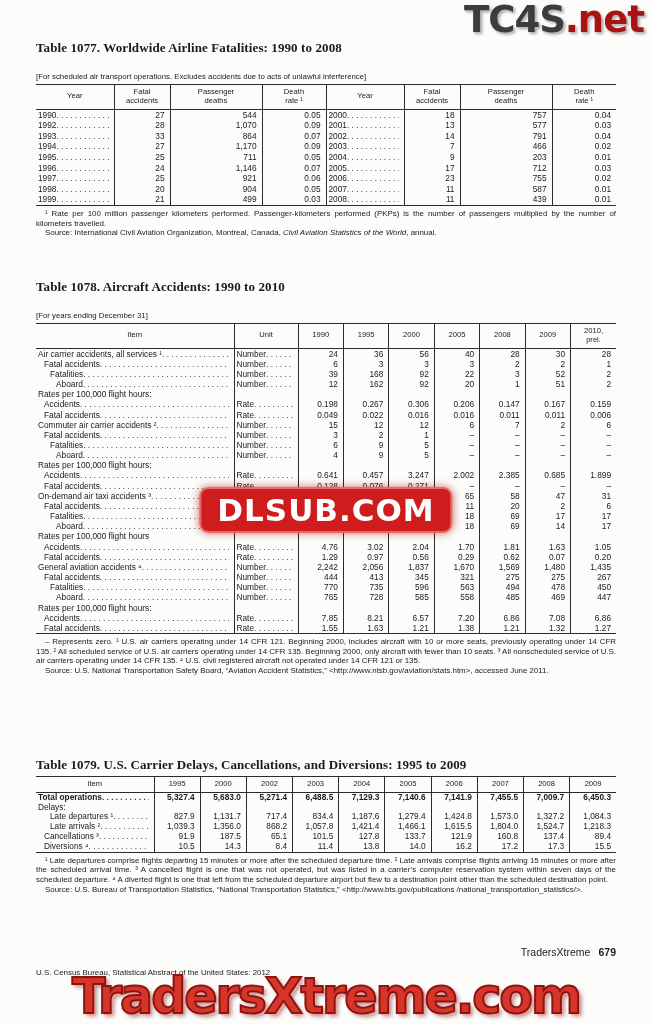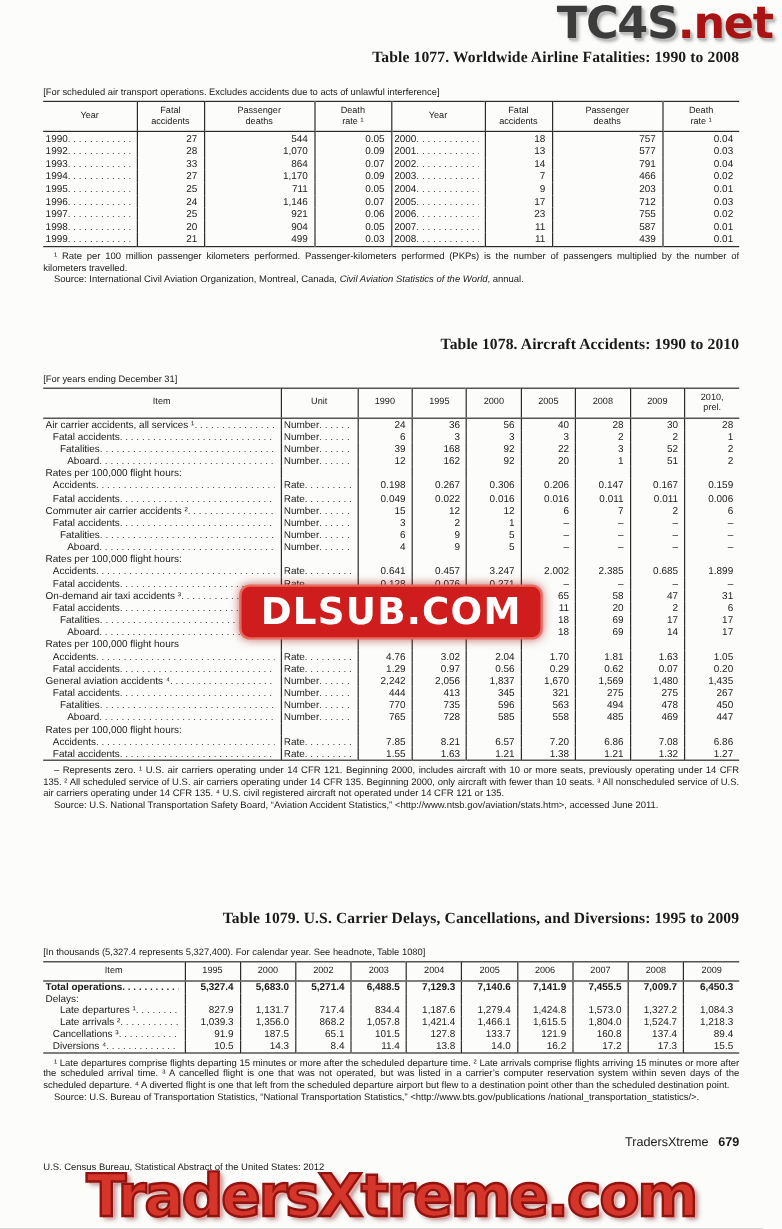--- a/index.html
+++ b/index.html
@@ -6,21 +6,21 @@
   html,body { margin:0; padding:0; background:#9a9a9a; }
   .page{
     position:relative; width:652px; height:1024px; margin:0 auto;
     background:#fcfcfa; color:#1a1a1a; overflow:hidden;
     font-family:"Liberation Sans", sans-serif;
   }
   .sect{ position:absolute; left:36px; width:580px; }
 
   .tbl-title{
     font-family:"Liberation Serif", serif; font-weight:bold;
-    font-size:13px; margin:0 0 3px 0; letter-spacing:.1px;text-align:right;
+    font-size:13px; margin:0 0 3px 0; letter-spacing:.1px;
   }
   .headnote{ font-size:7.8px; margin:16px 0 3px 0; }
 
   table{ border-collapse:collapse; width:100%; table-layout:fixed; }
   .datatable{ border-top:1.2px solid #2b2b2b; border-bottom:1.2px solid #2b2b2b; }
   .datatable th{
     font-weight:normal; font-size:7.6px; line-height:8.8px; text-align:center;
     vertical-align:middle; border-bottom:1px solid #2b2b2b; padding:3px 1px;
     white-space:pre-line;
   }
@@ -892,21 +892,20 @@
             <td class="num">1.27</td>
           </tr>
         </tbody>
     </table>
     <p class="footnote">– Represents zero. ¹ U.S. air carriers operating under 14 CFR 121. Beginning 2000, includes aircraft with 10 or more seats, previously operating under 14 CFR 135. ² All scheduled service of U.S. air carriers operating under 14 CFR 135. Beginning 2000, only aircraft with fewer than 10 seats. ³ All nonscheduled service of U.S. air carriers operating under 14 CFR 135. ⁴ U.S. civil registered aircraft not operated under 14 CFR 121 or 135.</p>
     <p class="source">Source: U.S. National Transportation Safety Board, “Aviation Accident Statistics,” &lt;http://www.ntsb.gov/aviation/stats.htm&gt;, accessed June 2011.</p>
   </section>
 
   <section class="sect" style="top:757px">
     <h2 class="tbl-title">Table 1079. U.S. Carrier Delays, Cancellations, and Diversions: 1995 to 2009</h2>
-    <p class="headnote">[In thousands (5,327.4 represents 5,327,400). For calendar year. See headnote, Table 1080]</p>
     <table class="datatable t79">
       <colgroup>
         <col style="width:118px">
         <col>
           <col>
           <col>
           <col>
           <col>
           <col>
           <col>

